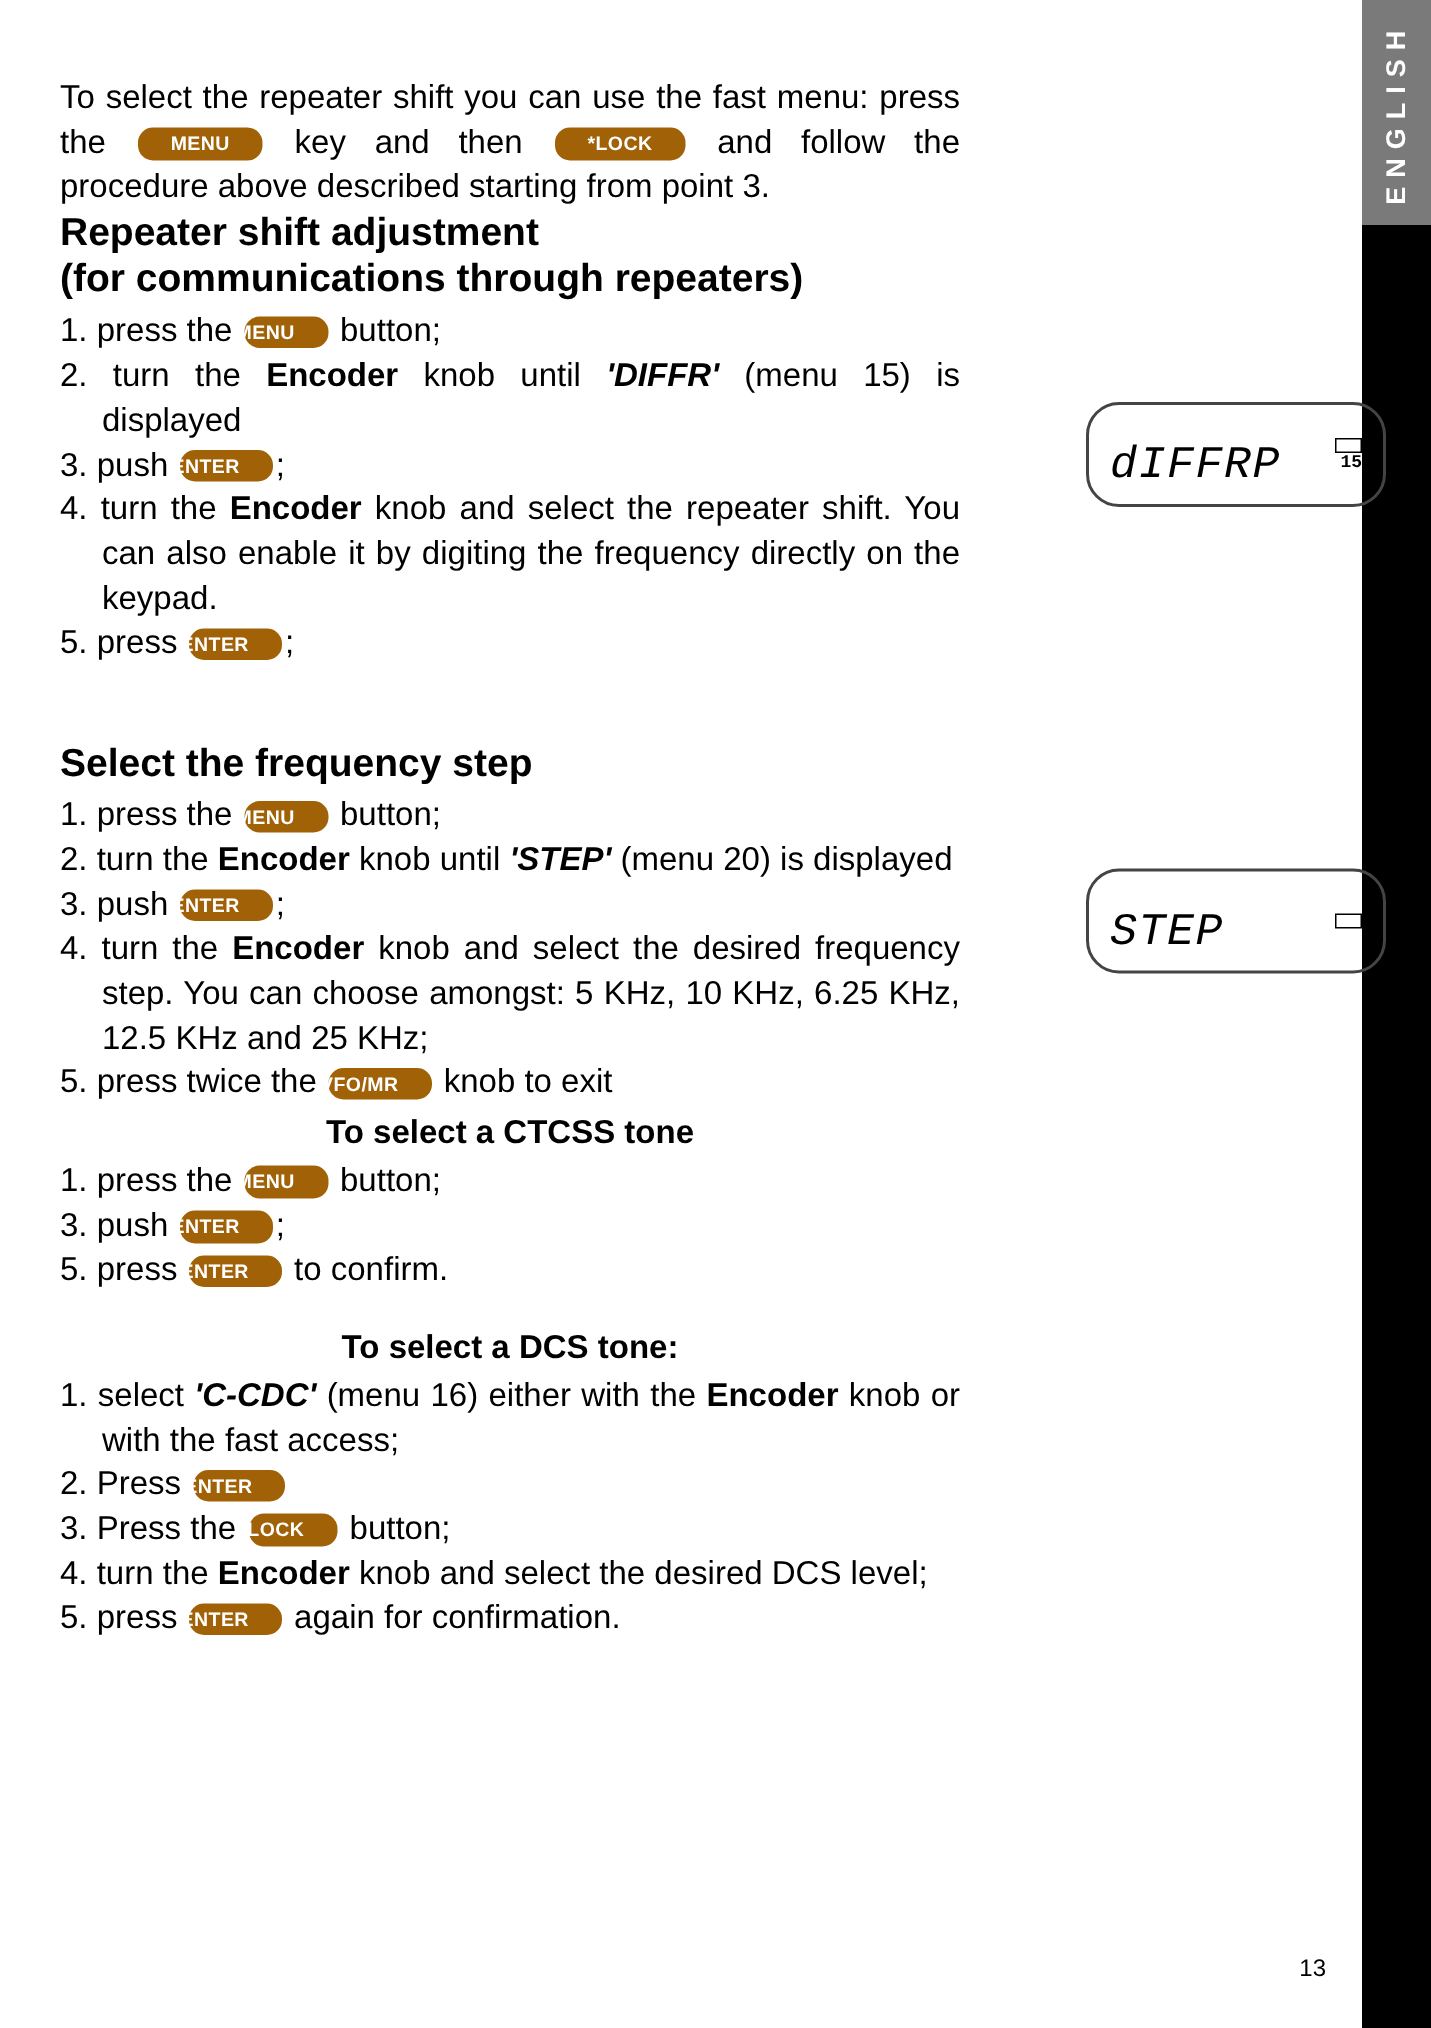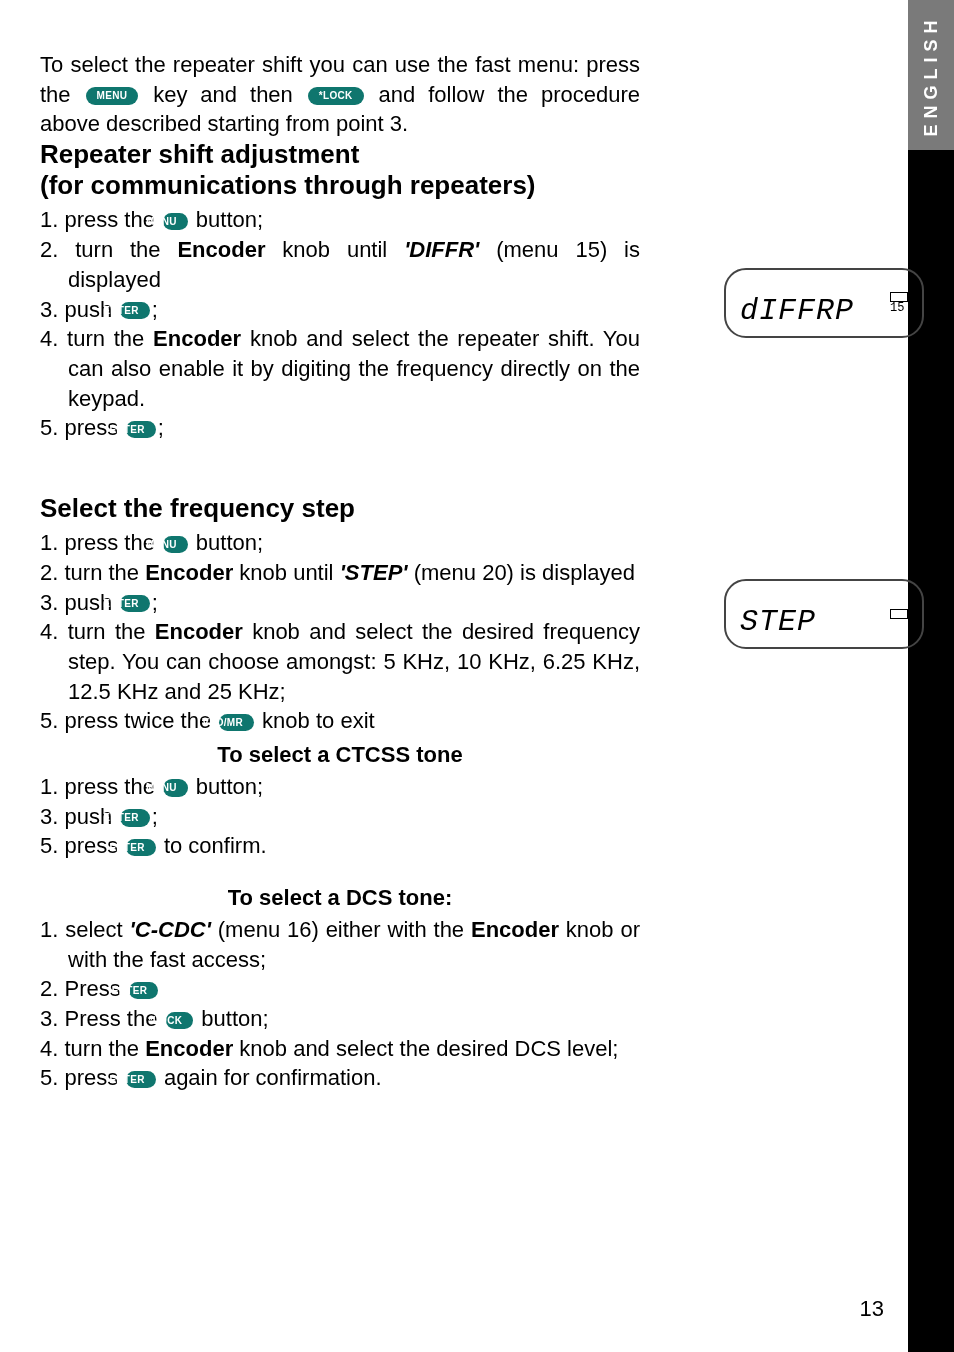--- a/index.html
+++ b/index.html
@@ -4,35 +4,35 @@
 <style>
   * { margin: 0; padding: 0; box-sizing: border-box; }
   html, body { width: 954px; height: 1352px; background: #fff; font-family: Arial, Helvetica, sans-serif; color: #000; }
   .page { position: relative; width: 954px; height: 1352px; }
   .side-tab { position: absolute; right: 0; top: 0; width: 46px; height: 150px; background: #7a7a7a; display: flex; align-items: center; justify-content: center; }
   .side-tab span { color: #fff; font-weight: bold; letter-spacing: 6px; transform: rotate(-90deg); white-space: nowrap; font-size: 18px; }
   .side-strip { position: absolute; right: 0; top: 150px; width: 46px; bottom: 0; background: #000; }
   .content { position: absolute; left: 40px; top: 50px; width: 820px; }
   .col-left { width: 600px; }
   .intro { font-size: 22px; line-height: 1.35; text-align: justify; }
-  .key { display: inline-block; background: #0f766e; color: #fff; font-size: 10px; font-weight: bold; padding: 2px 11px; border-radius: 10px; vertical-align: middle; margin: 0 2px; letter-spacing: 0.3px; }
+  .key { display: inline-block; background: #a16207; color: #fff; font-size: 13px; font-weight: bold; padding: 2px 22px; border-radius: 10px; vertical-align: middle; margin: 0 2px; letter-spacing: 0.3px; }
   .h2 { font-size: 26px; font-weight: bold; line-height: 1.2; }
   .h3 { font-size: 22px; font-weight: bold; margin-top: 6px; text-align: center; }
   ol.steps { list-style: none; margin-top: 4px; }
   ol.steps li { font-size: 22px; line-height: 1.35; text-align: justify; padding-left: 28px; text-indent: -28px; }
   .menu-name { font-weight: bold; font-style: italic; }
   .bold { font-weight: bold; }
   .lcd { position: absolute; right: 30px; width: 200px; height: 70px; border: 2px solid #444; border-radius: 22px; padding: 8px 14px; font-family: 'Courier New', monospace; display: flex; align-items: center; justify-content: space-between; }
   .lcd .main-txt { font-size: 30px; letter-spacing: 1px; font-style: italic; margin-top: 16px; }
-  .lcd .badge { font-size: 12px; font-weight: normal; display: flex; flex-direction: column; line-height: 1; }
+  .lcd .badge { font-size: 12px; font-weight: bold; display: flex; flex-direction: column; align-items: flex-end; line-height: 1; }
   .lcd .batt { border: 1.5px solid #000; width: 18px; height: 10px; position: relative; }
   .lcd .batt::after { content:''; position:absolute; right:-4px; top:2px; width:3px; height:6px; background:#000; }
   .lcd1 { top: 268px; }
   .lcd2 { top: 579px; }
-  .pagenum { position: absolute; right: 70px; bottom: 30px; font-size: 22px; }
+  .pagenum { position: absolute; right: 70px; bottom: 30px; font-size: 16px; }
 </style>
 </head>
 <body>
 
 <div class="page">
 
   <div class="side-tab">
     <span>ENGLISH</span>
   </div>
   <div class="side-strip"></div>

